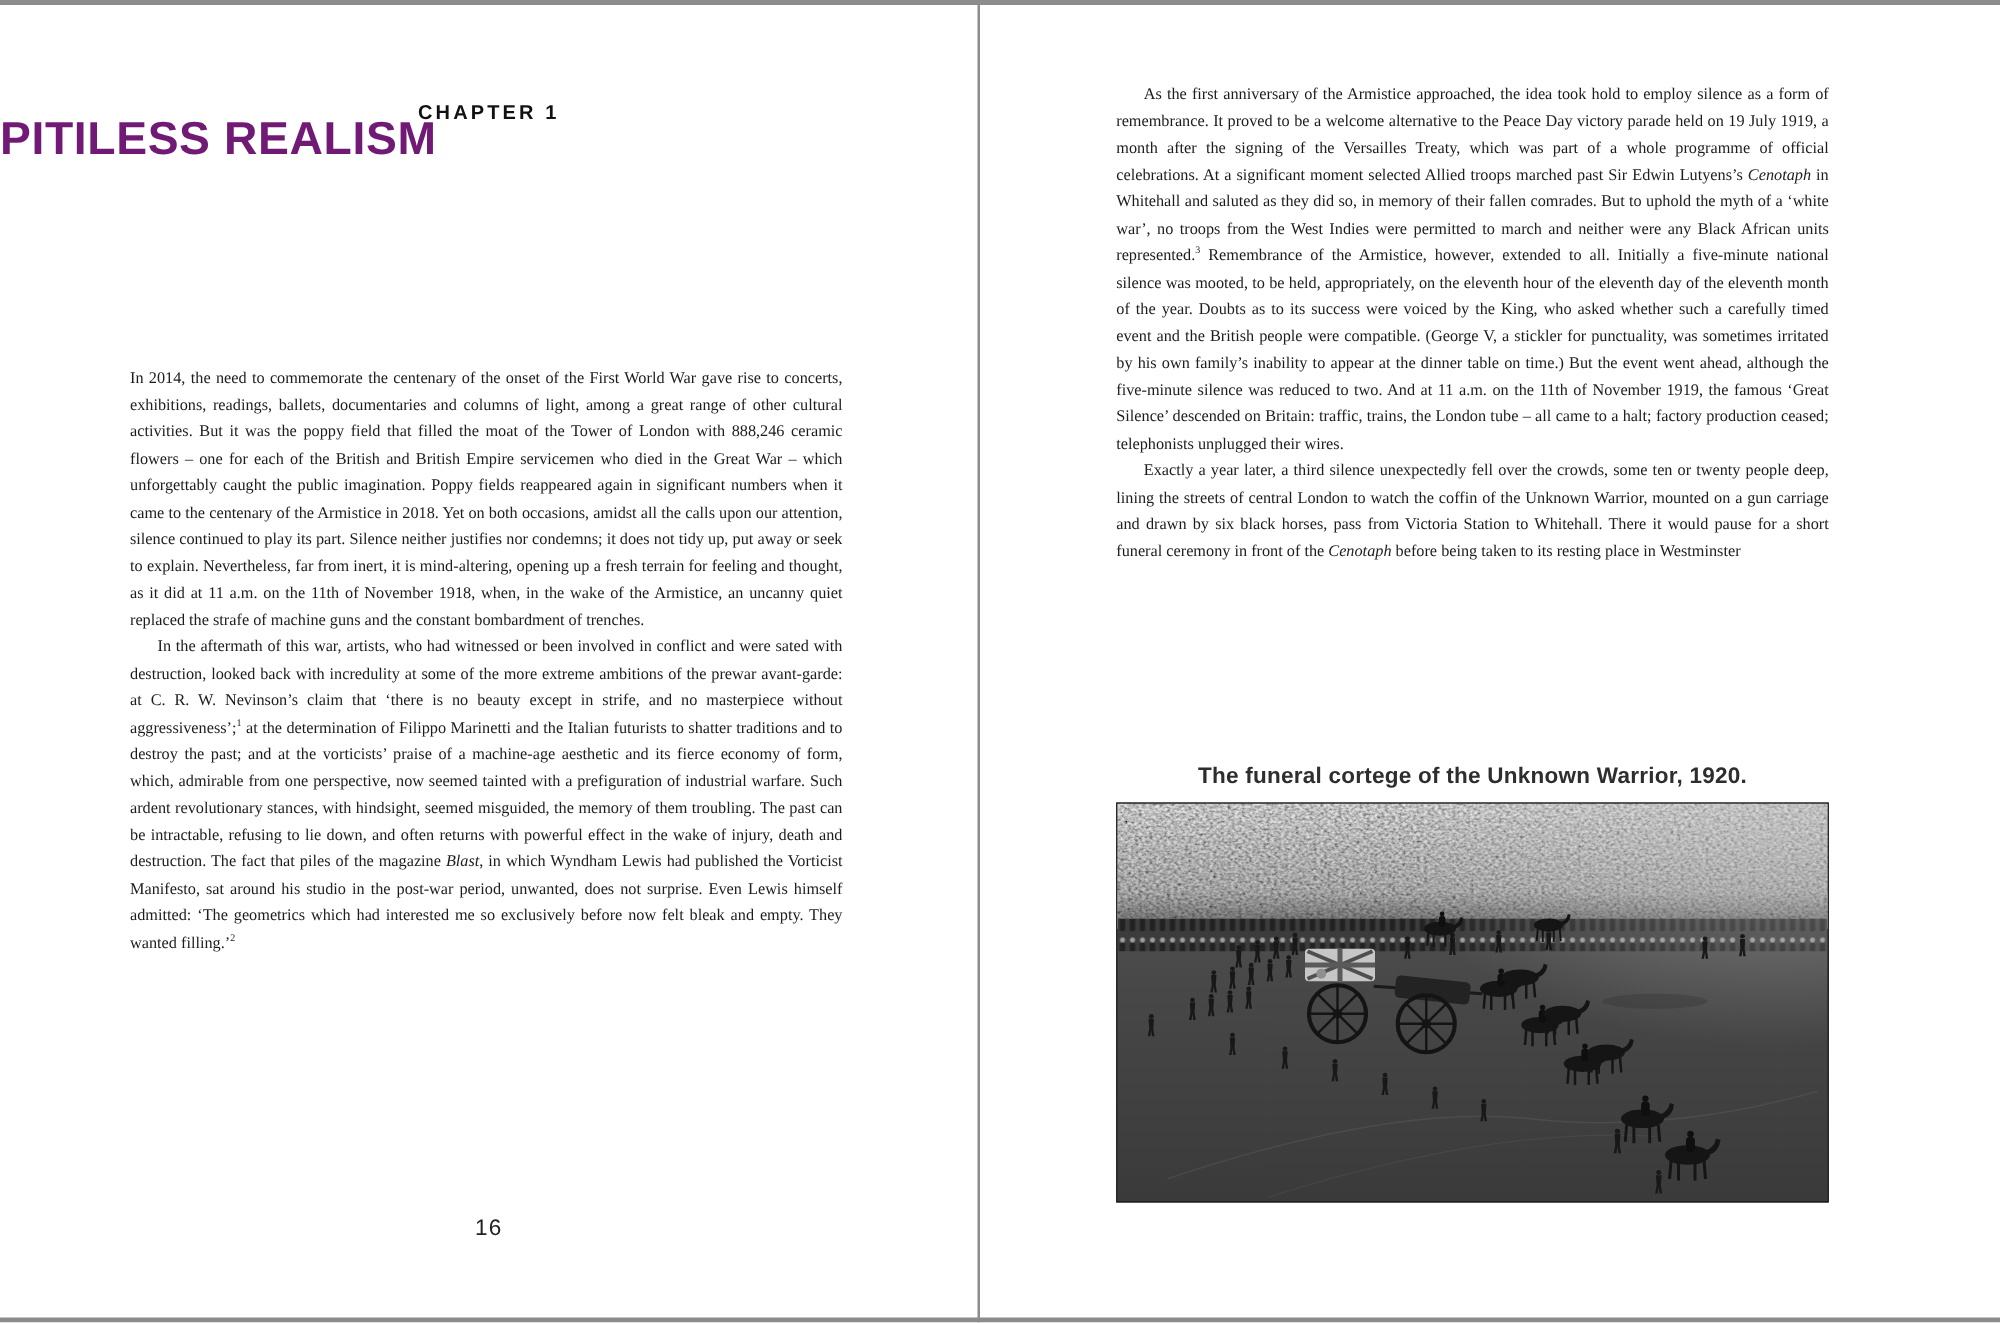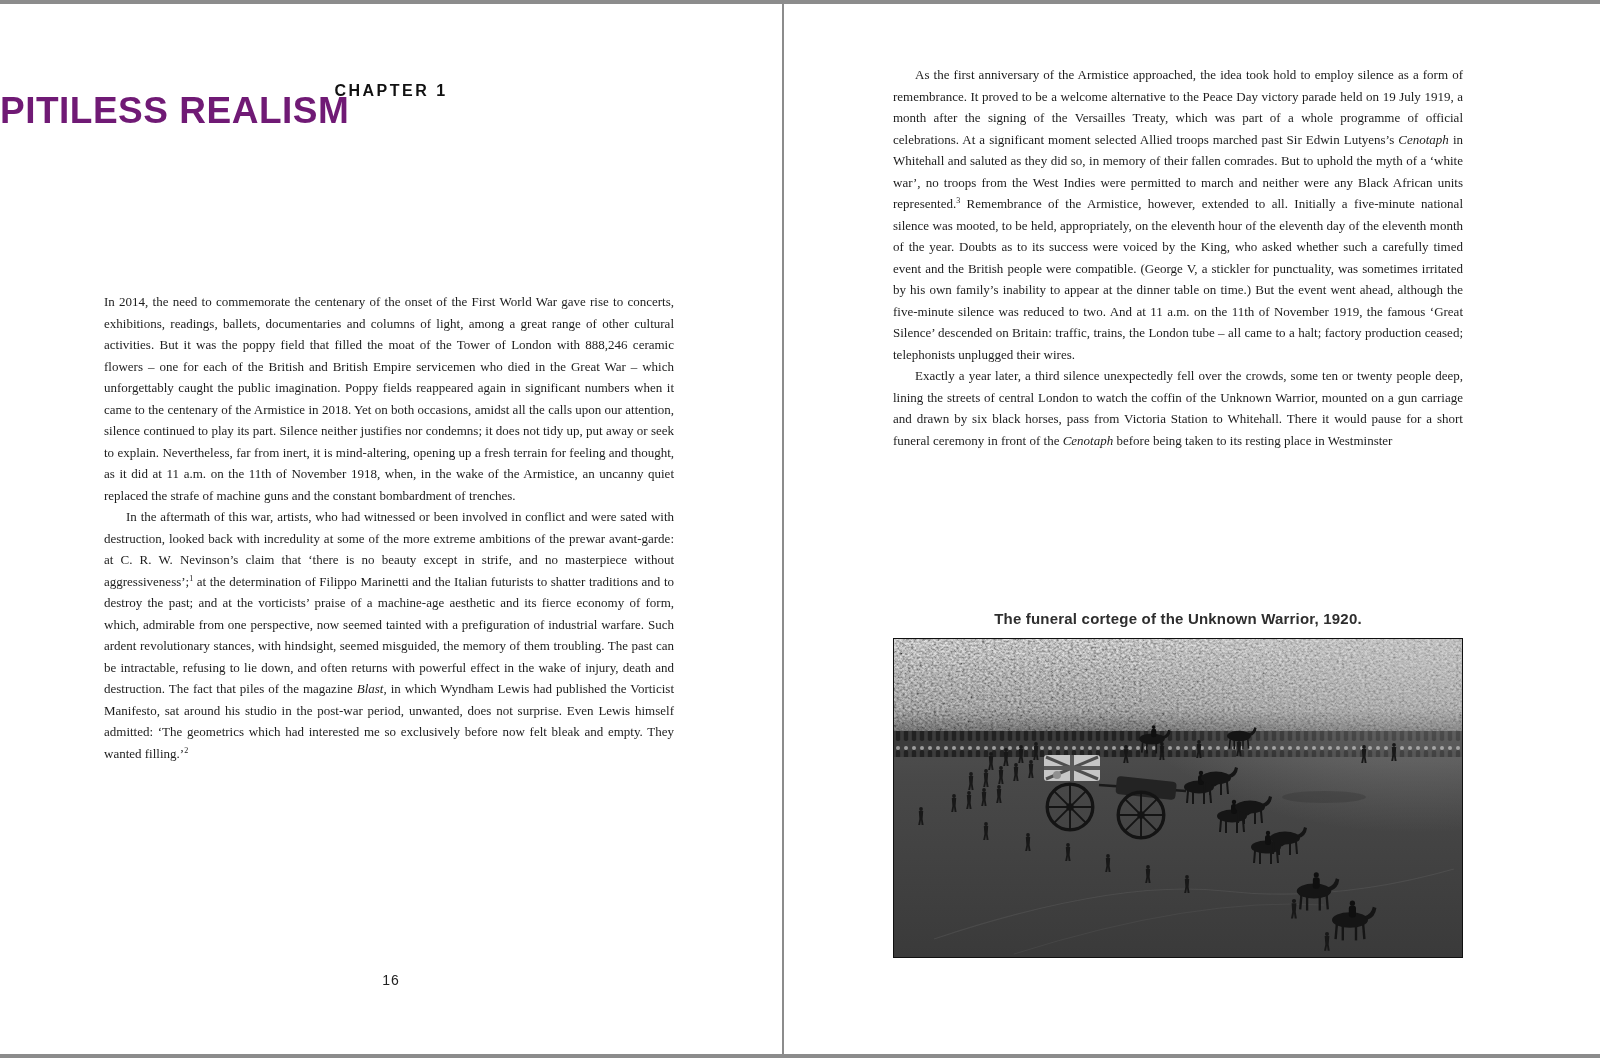--- a/index.html
+++ b/index.html
@@ -34,29 +34,29 @@
     hyphens:auto;-webkit-hyphens:auto;
   }
   .text-left{left:104px;top:291px}
   .text-right{left:109px;top:64px}
   .para{margin:0;text-align:justify}
   .para.indent{text-indent:22px}
   sup{font-size:0.62em;vertical-align:super;line-height:0}
 
   .page-number{
     position:absolute;top:972px;left:0;width:100%;text-align:center;
-    font-family:"Liberation Sans", sans-serif;font-size:14px;
+    font-family:"Liberation Sans", sans-serif;font-size:18px;
     letter-spacing:1px;color:#222;
   }
 
   .figure{position:absolute;left:109px;top:610px;width:570px}
   .figure-caption{
     text-align:center;margin:0 0 11px 0;
     font-family:"Liberation Sans", sans-serif;font-weight:bold;
-    font-size:15px;letter-spacing:0.2px;color:#2e2e2e;
+    font-size:18px;letter-spacing:0.2px;color:#2e2e2e;
   }
   .photo{width:568px;height:318px;border:1px solid #101010;display:block;background:#454545}
 </style>
 </head>
 <body>
 
 <div class="frame-bar top"></div>
 <div class="frame-bar bottom"></div>
 <div class="spread-divider"></div>
 

